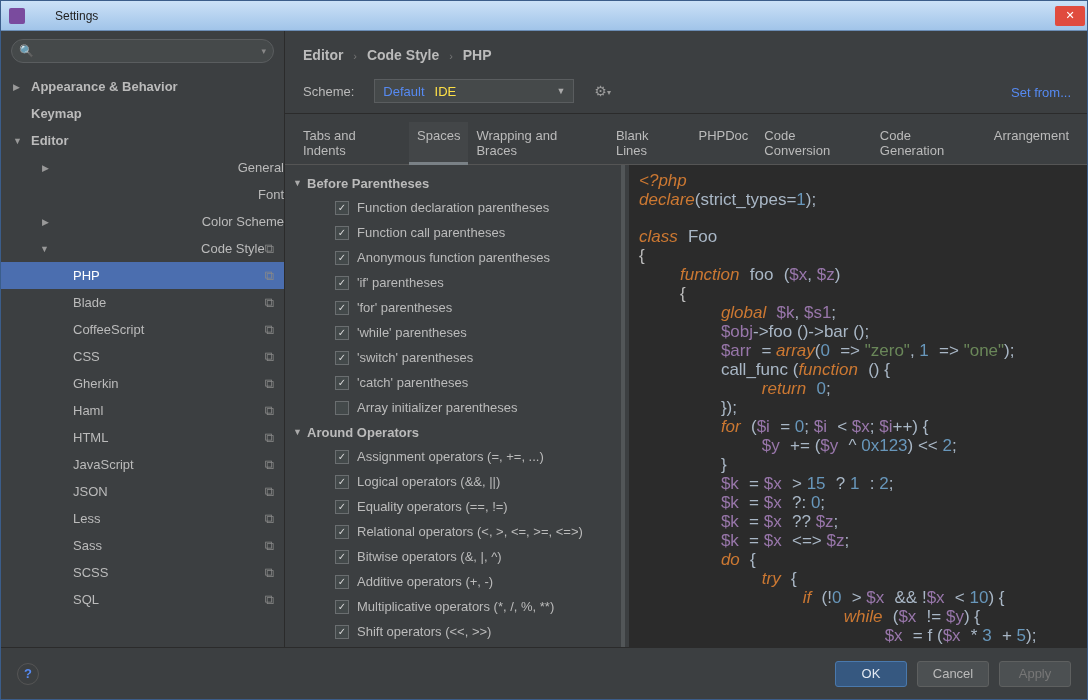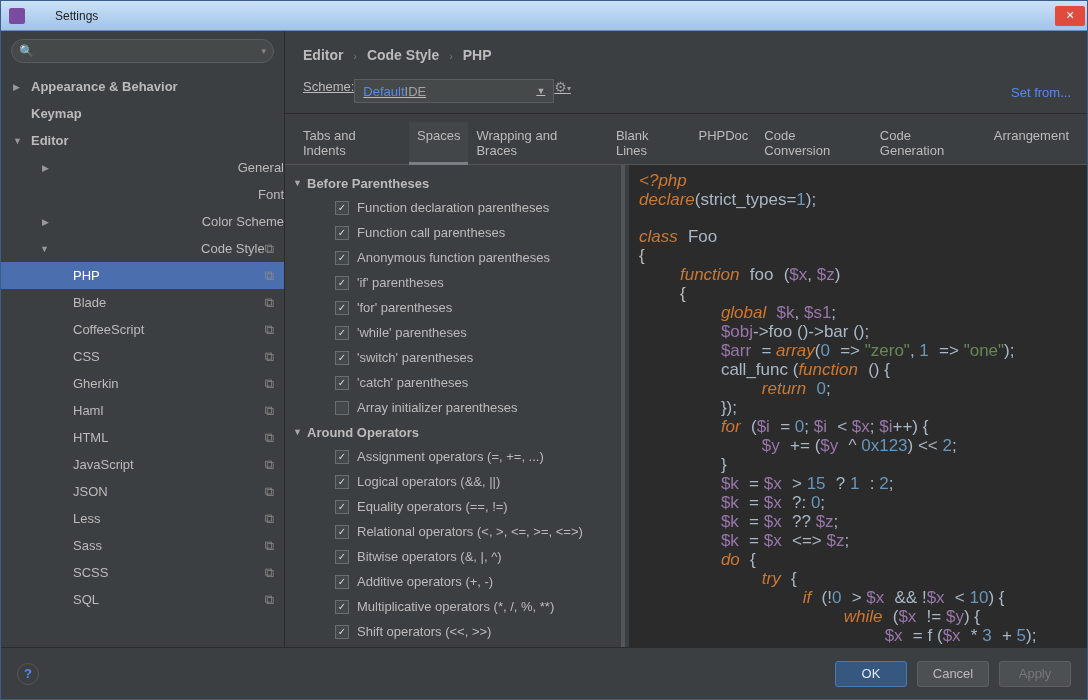--- a/index.html
+++ b/index.html
@@ -28,25 +28,25 @@
 .tree-arrow.none::before { content: ""; }
 .tree-label { flex: 1; }
 .tree-label.bold { font-weight: bold; }
 .tree-badge { margin-right: 10px; color: #888; font-size: 13px; }
 .depth-0 { }
 .depth-1 { padding-left: 36px; text-align: right; }
 .depth-2 { padding-left: 54px; }
 .rightpanel { flex: 1; display: flex; flex-direction: column; overflow: hidden; }
 .breadcrumb { padding: 16px 18px 8px; font-size: 14px; color: #bbbbbb; font-weight: bold; }
 .breadcrumb .sep { color: #777; margin: 0 6px; font-size: 11px; font-weight: normal; }
-.scheme-row { padding: 8px 18px 10px; display: flex; align-items: flex-start; gap: 0; border-bottom: 1px solid #2b2b2b; position: relative; text-decoration: underline; }
+.scheme-row { padding: 8px 18px 10px; display: flex; align-items: center; gap: 20px; border-bottom: 1px solid #2b2b2b; position: relative; }
 .scheme-label { color: #bbb; }
 .scheme-select { width: 200px; height: 24px; background: #45494a; border: 1px solid #5a5d5f; display: flex; align-items: center; padding: 0 8px; }
 .scheme-sel-val { color: #568af2; flex: 0; }
-.scheme-sel-kind { color: #a3a3a3; margin-left: 0; flex: 1; }
+.scheme-sel-kind { color: #fde047; margin-left: 10px; flex: 1; }
 .scheme-sel-arrow { color: #aaa; font-size: 9px; }
 .gear { color: #9a9a9a; font-size: 14px; cursor: default; }
 .setfrom { position: absolute; right: 16px; top: 14px; color: #568af2; font-size: 13px; }
 .tabs { display: flex; padding: 8px 10px 0; gap: 0; border-bottom: 1px solid #555; }
 .tab { padding: 6px 8px; color: #bbbbbb; font-size: 13px; }
 .tab.active { color: #bbbbbb; border-bottom: 3px solid #7a8186; margin-bottom: -1px; background: rgba(255,255,255,0.04); }
 .split { flex: 1; display: flex; overflow: hidden; }
 .options { width: 340px; overflow-y: auto; padding: 6px 0 6px 0; border-right: 4px solid #525658; }
 .opt-header { height: 24px; display: flex; align-items: center; padding-left: 8px; color: #bbbbbb; font-weight: bold; font-size: 13px; }
 .opt-header .arr { width: 14px; font-size: 9px; color: #aaa; }

